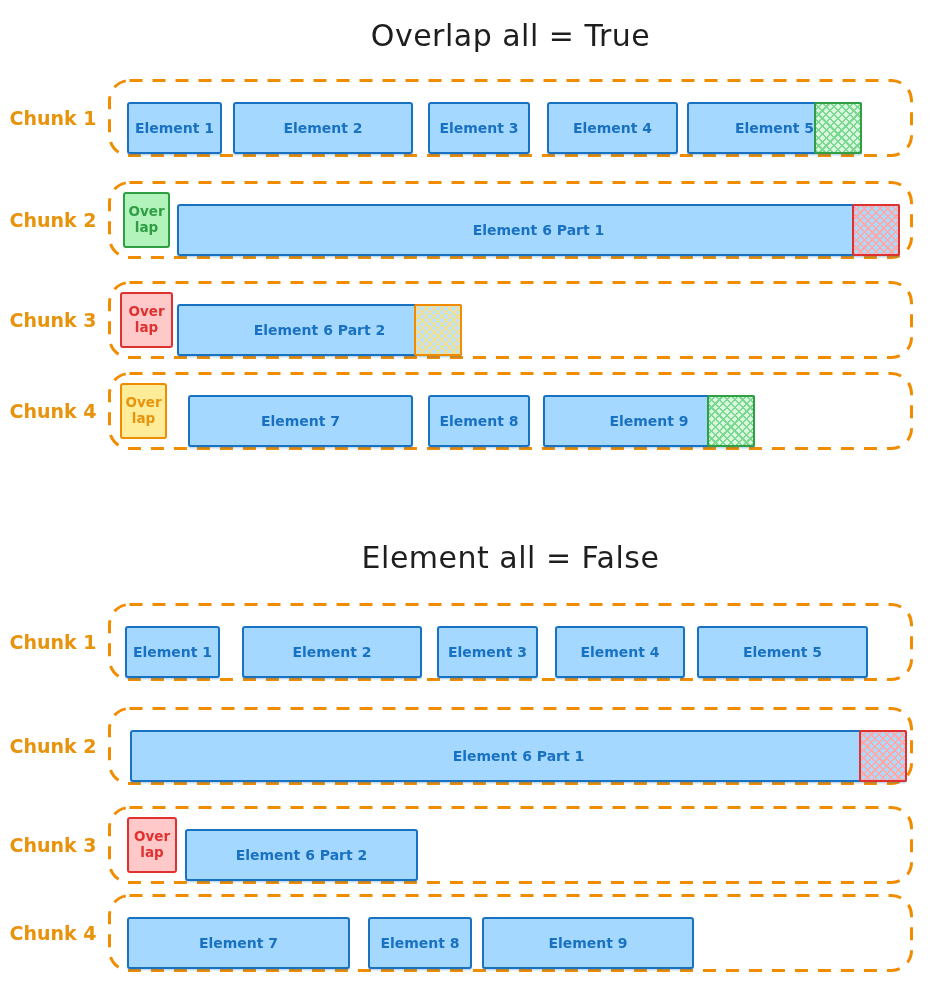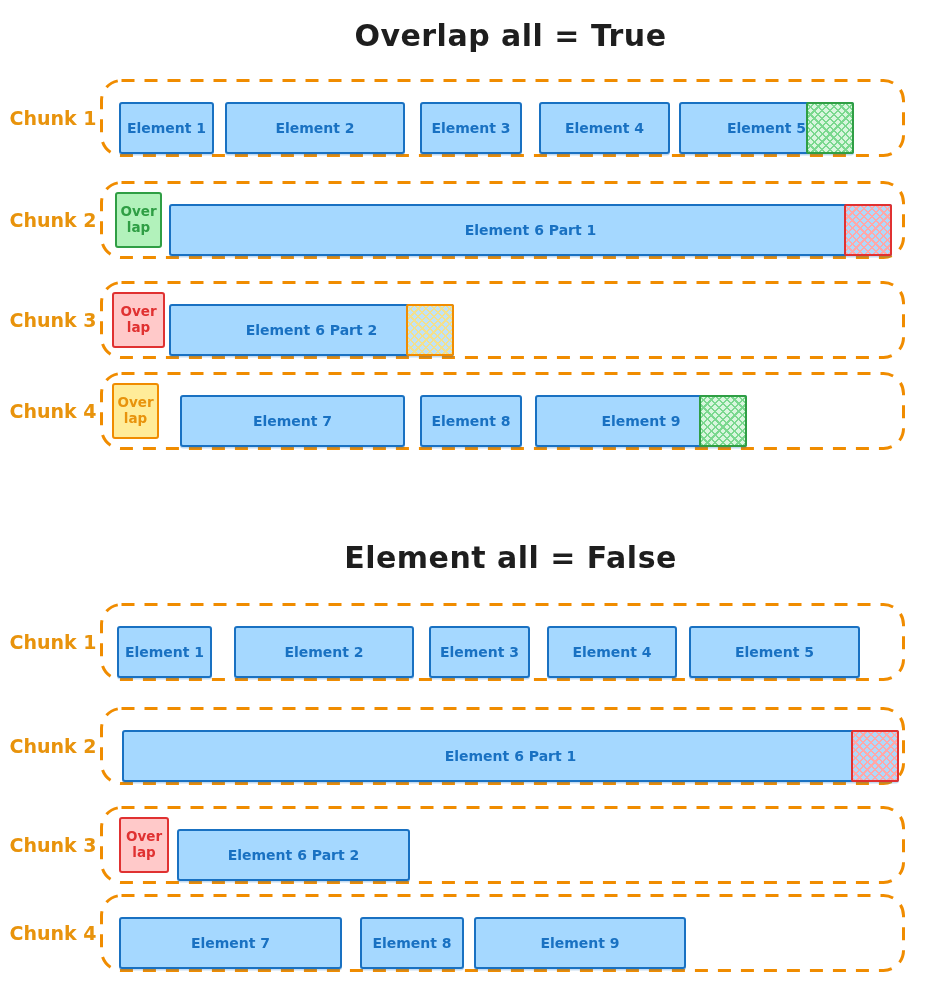--- a/index.html
+++ b/index.html
@@ -1,27 +1,27 @@
 <!DOCTYPE html>
 <html style="--orange: #f08c00; --label-orange: #e8930c; --title: #1e1e1e; --blue-fill: #a5d8ff; --blue-border: #1971c2; --blue-text: #1971c2; --green-fill: #b2f2bb; --green-border: #2f9e44; --green-text: #2f9e44; --red-fill: #ffc9c9; --red-border: #e03131; --red-text: #e03131; --yellow-fill: #ffec99; --yellow-border: #f08c00; --yellow-text: #e8930c; --hatch-green-bg: #d9f6de; --hatch-green-line: #7bd88f; --hatch-red-bg: #aed9fb; --hatch-red-line: #ffa8a8; --hatch-yellow-bg: #bfe2f9; --hatch-yellow-line: #f3e08e;"><head>
 <meta charset="utf-8">
 <style>
   html,body{margin:0;padding:0;background:#ffffff;}
   body{font-family:"DejaVu Sans","Liberation Sans",sans-serif;}
   #canvas{position:relative;width:941px;height:997px;background:#ffffff;overflow:hidden;}
 
   .section-title{
     position:absolute;left:108px;width:805px;text-align:center;
-    font-size:30px;font-weight:bold;color:var(--title);letter-spacing:.5px;
+    font-size:30px;font-weight:normal;color:var(--title);letter-spacing:.5px;
     white-space:nowrap;
   }
 
   .chunk-row{position:absolute;left:0;width:941px;height:78px;display:flex;align-items:center;}
   .chunk-label{
-    flex:none;width:94px;margin-left:6px;text-align:center;
+    flex:none;width:94px;margin-left:6px;margin-right:8px;text-align:center;
     color:var(--label-orange);font-size:19px;font-weight:bold;white-space:nowrap;
   }
   .chunk-box{
     flex:none;position:relative;width:805px;height:78px;
     display:flex;align-items:center;box-sizing:border-box;
   }
   .chunk-border{position:absolute;top:0;left:0;pointer-events:none;}
 
   .el{
     position:relative;flex:none;height:52px;box-sizing:border-box;

